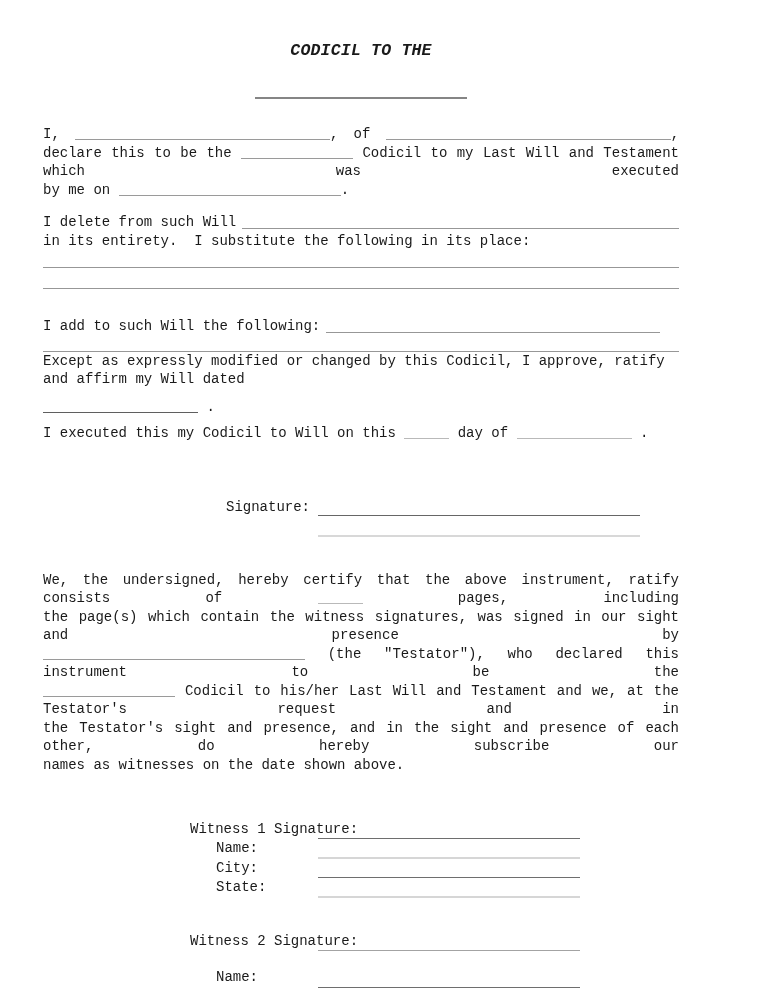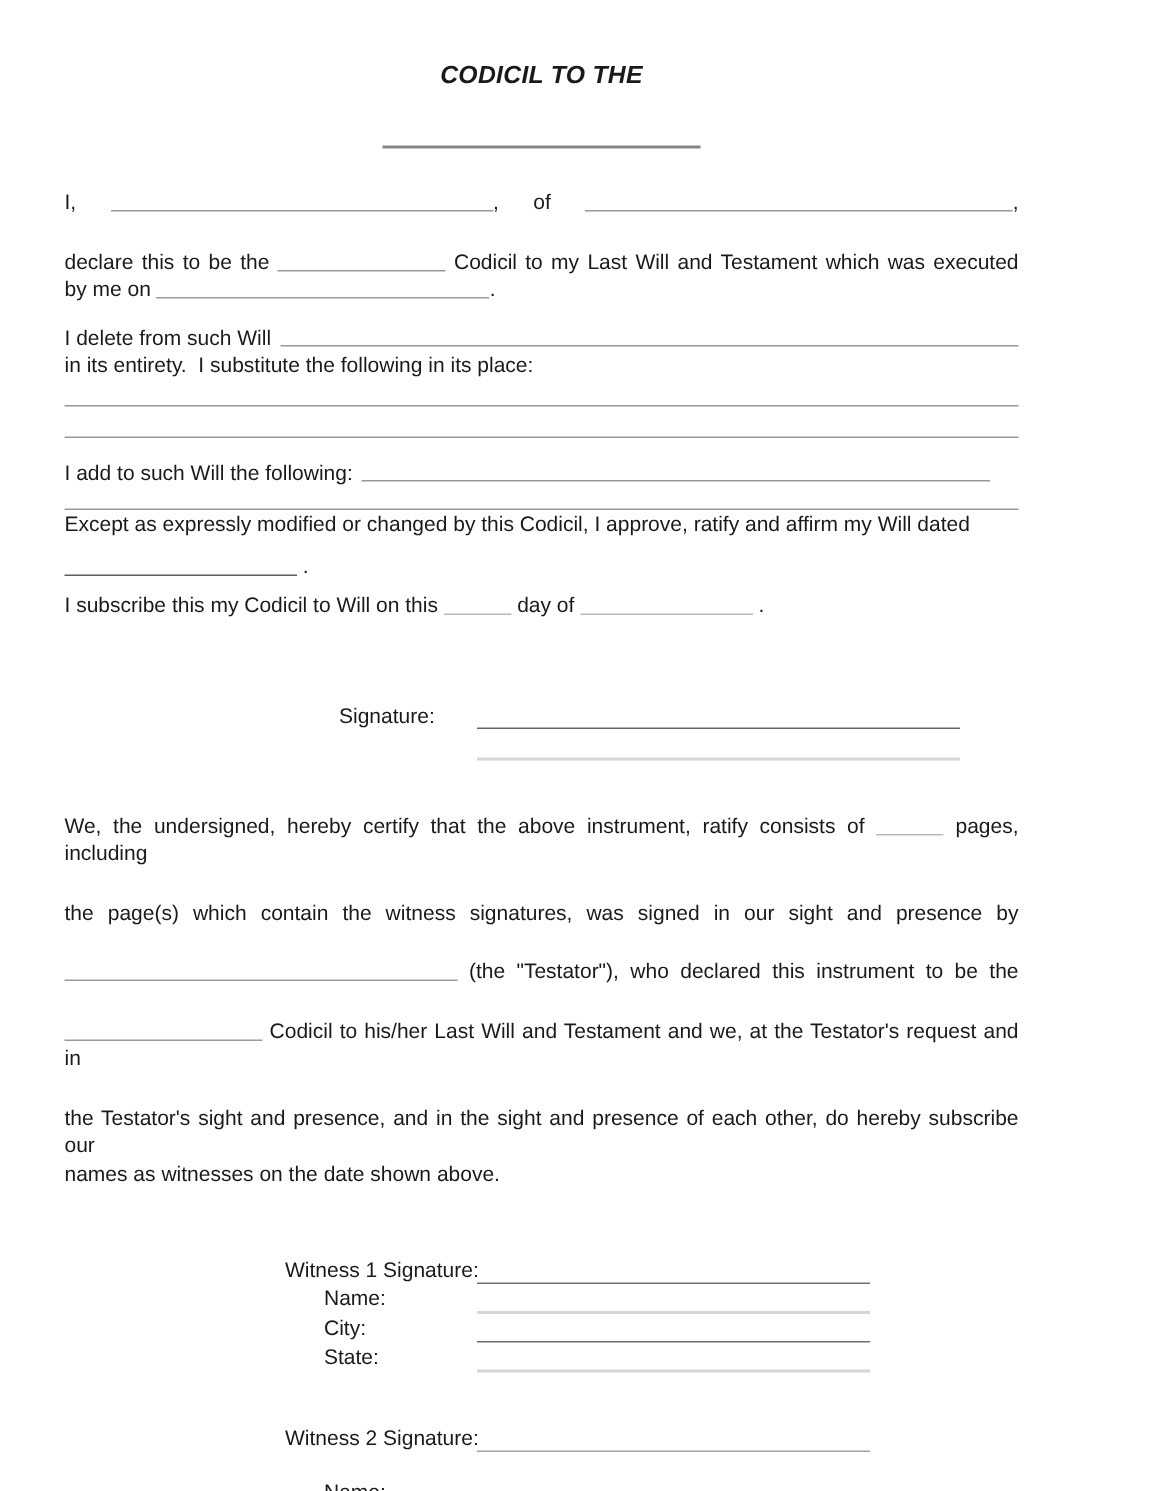--- a/index.html
+++ b/index.html
@@ -2,21 +2,21 @@
 <html><head>
 <meta charset="utf-8">
 <style>
   * { box-sizing: border-box; }
   html, body { margin: 0; padding: 0; background: #ffffff; }
   .page {
     position: relative;
     width: 768px;
     height: 994px;
     background: #ffffff;
-    font-family: Liberation Sans, sans-serif;
+    font-family: Liberation Mono, monospace;
     font-size: 14px;
     line-height: 18.5px;
     color: #1a1a1a;
     overflow: hidden;
   }
   .content { position: absolute; left: 43px; top: 0; width: 636px; }
 
   .doc-title {
     margin-top: 40px;
     text-align: center;
@@ -27,21 +27,21 @@
     letter-spacing: 0.2px;
   }
 
   .name-rule {
     width: 212px;
     margin: 36px auto 0 auto;
     height: 0;
     border-bottom: 2px solid #858585;
   }
 
-  .jl { text-align: justify; text-align-last: justify; margin-top: 21px; }
+  .jl { text-align: justify; text-align-last: justify; }
 
   .blank {
     display: inline-block;
     height: 12px;
     vertical-align: -2px;
     border-bottom: 1px solid #8a8a8a;
   }
   .blank.light  { border-color: #b9b9b9; }
   .blank.medium { border-color: #9a9a9a; }
   .blank.dark   { border-color: #5f5f5f; }
@@ -55,21 +55,21 @@
   .fill-line .lead { white-space: nowrap; }
   .fill { flex: 1; margin-left: 6px; margin-bottom: 3px; border-bottom: 1px solid #979797; }
   .fill.short { margin-right: 19px; }
 
   .rule-full { height: 0; border-bottom: 1px solid #979797; }
 
   .p-intro      { margin-top: 26px; }
   .p-delete     { margin-top: 14px; }
   .rule-del-1   { margin-top: 17px; }
   .rule-del-2   { margin-top: 20px; }
-  .p-add        { margin-top: 14px; }
+  .p-add        { margin-top: 28px; }
   .rule-add     { margin-top: 15px; }
   .p-affirm     { }
   .affirm-l2    { margin-top: 9px; }
   .p-subscribe  { margin-top: 8px; }
 
   .sig-block { position: relative; margin-top: 52px; height: 44px; }
   .sig-label { position: absolute; left: 143px; top: 3px; margin-left: 40px; }
   .sig-line  { position: absolute; left: 275px; width: 322px; height: 0; }
   .sig-line.first  { top: 20px; border-top: 1px solid #666666; }
   .sig-line.second { top: 40px; border-top: 2px solid #d8d8d8; }
@@ -138,21 +138,21 @@
 
     <div class="p-affirm">
       <div>Except as expressly modified or changed by this Codicil, I approve, ratify and affirm my Will dated</div>
       <div class="affirm-l2">
         <span class="blank dark w155"></span>
         <span>.</span>
       </div>
     </div>
 
     <div class="p-subscribe">
-      <span>I subscribe this my Codicil to Will on this</span>
+      <span>I executed this my Codicil to Will on this</span>
       <span class="blank light w45a"></span>
       <span>day of</span>
       <span class="blank light w115"></span>
       <span>.</span>
     </div>
 
     <div class="sig-block">
       <span class="sig-label">Signature:</span>
       <div class="sig-line first"></div>
       <div class="sig-line second"></div>

